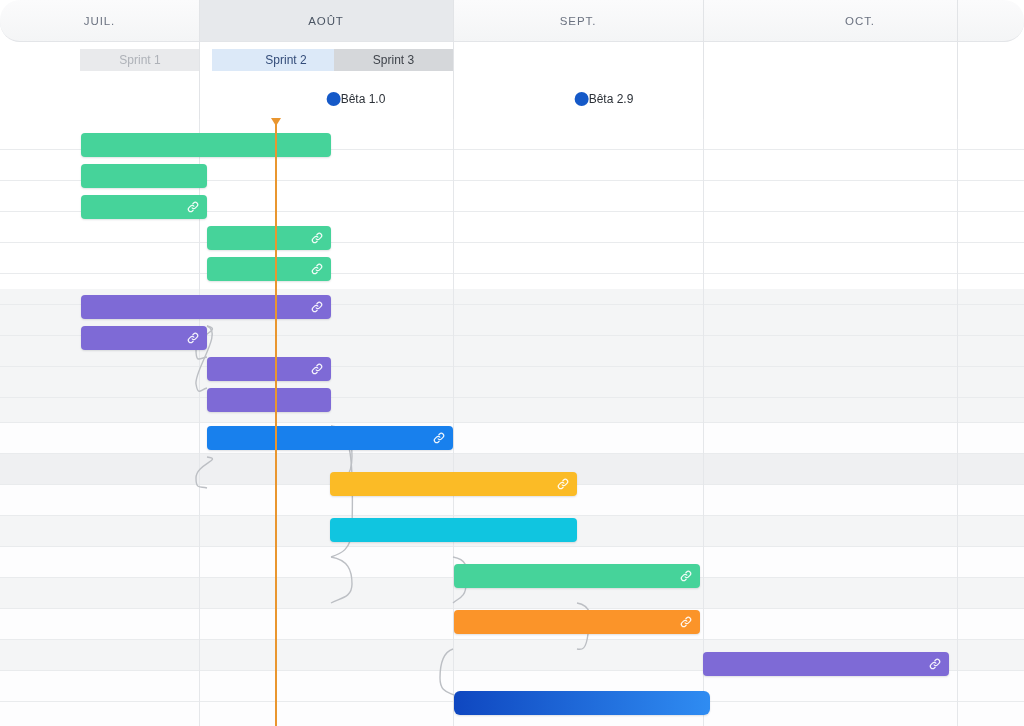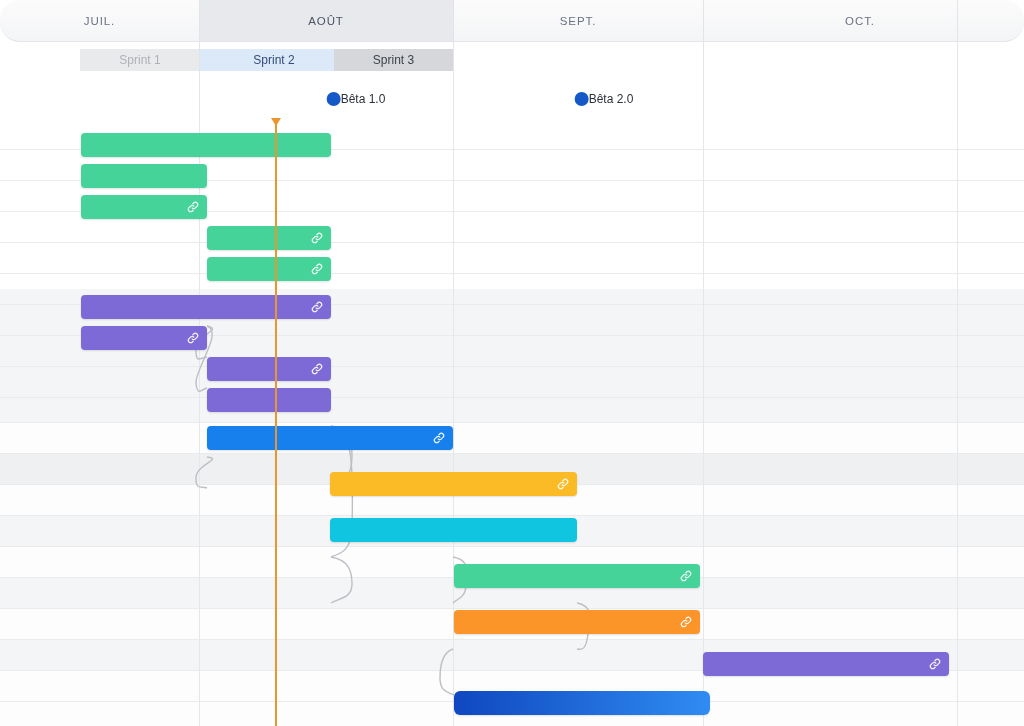--- a/index.html
+++ b/index.html
@@ -125,38 +125,38 @@
           <span></span>
         </div>
       </div>
   </div>
 
   <div class="sprint-row">
     <div id="sprints">
         <div class="sprint-chip past" style="left: 80px; width: 120px;">
           <span>Sprint 1</span>
         </div>
-        <div class="sprint-chip current" style="left: 200px; width: 148px;">
+        <div class="sprint-chip current" style="left: 212px; width: 148px;">
           <span>Sprint 2</span>
         </div>
         <div class="sprint-chip future" style="left: 334px; width: 119px;">
           <span>Sprint 3</span>
         </div>
       </div>
   </div>
 
   <div class="milestone-row">
     <div id="milestones">
         <div class="milestone" style="left: 356px;">
           <span class="dot" style="background: rgb(21, 89, 200);"></span>
           <span class="ms-label">Bêta 1.0</span>
         </div>
         <div class="milestone" style="left: 604px;">
           <span class="dot" style="background: rgb(21, 89, 200);"></span>
-          <span class="ms-label">Bêta 2.0</span>
+          <span class="ms-label">Bêta 2.9</span>
         </div>
       </div>
   </div>
 
   <div class="body">
     <div id="bands">
         <div class="band" style="top: 0px; height: 170px; background: rgb(255, 255, 255);"></div>
         <div class="band" style="top: 170px; height: 133px; background: rgb(244, 245, 246);"></div>
         <div class="band" style="top: 303px; height: 31px; background: rgb(253, 253, 254);"></div>
         <div class="band" style="top: 334px; height: 31px; background: rgb(239, 240, 242);"></div>

